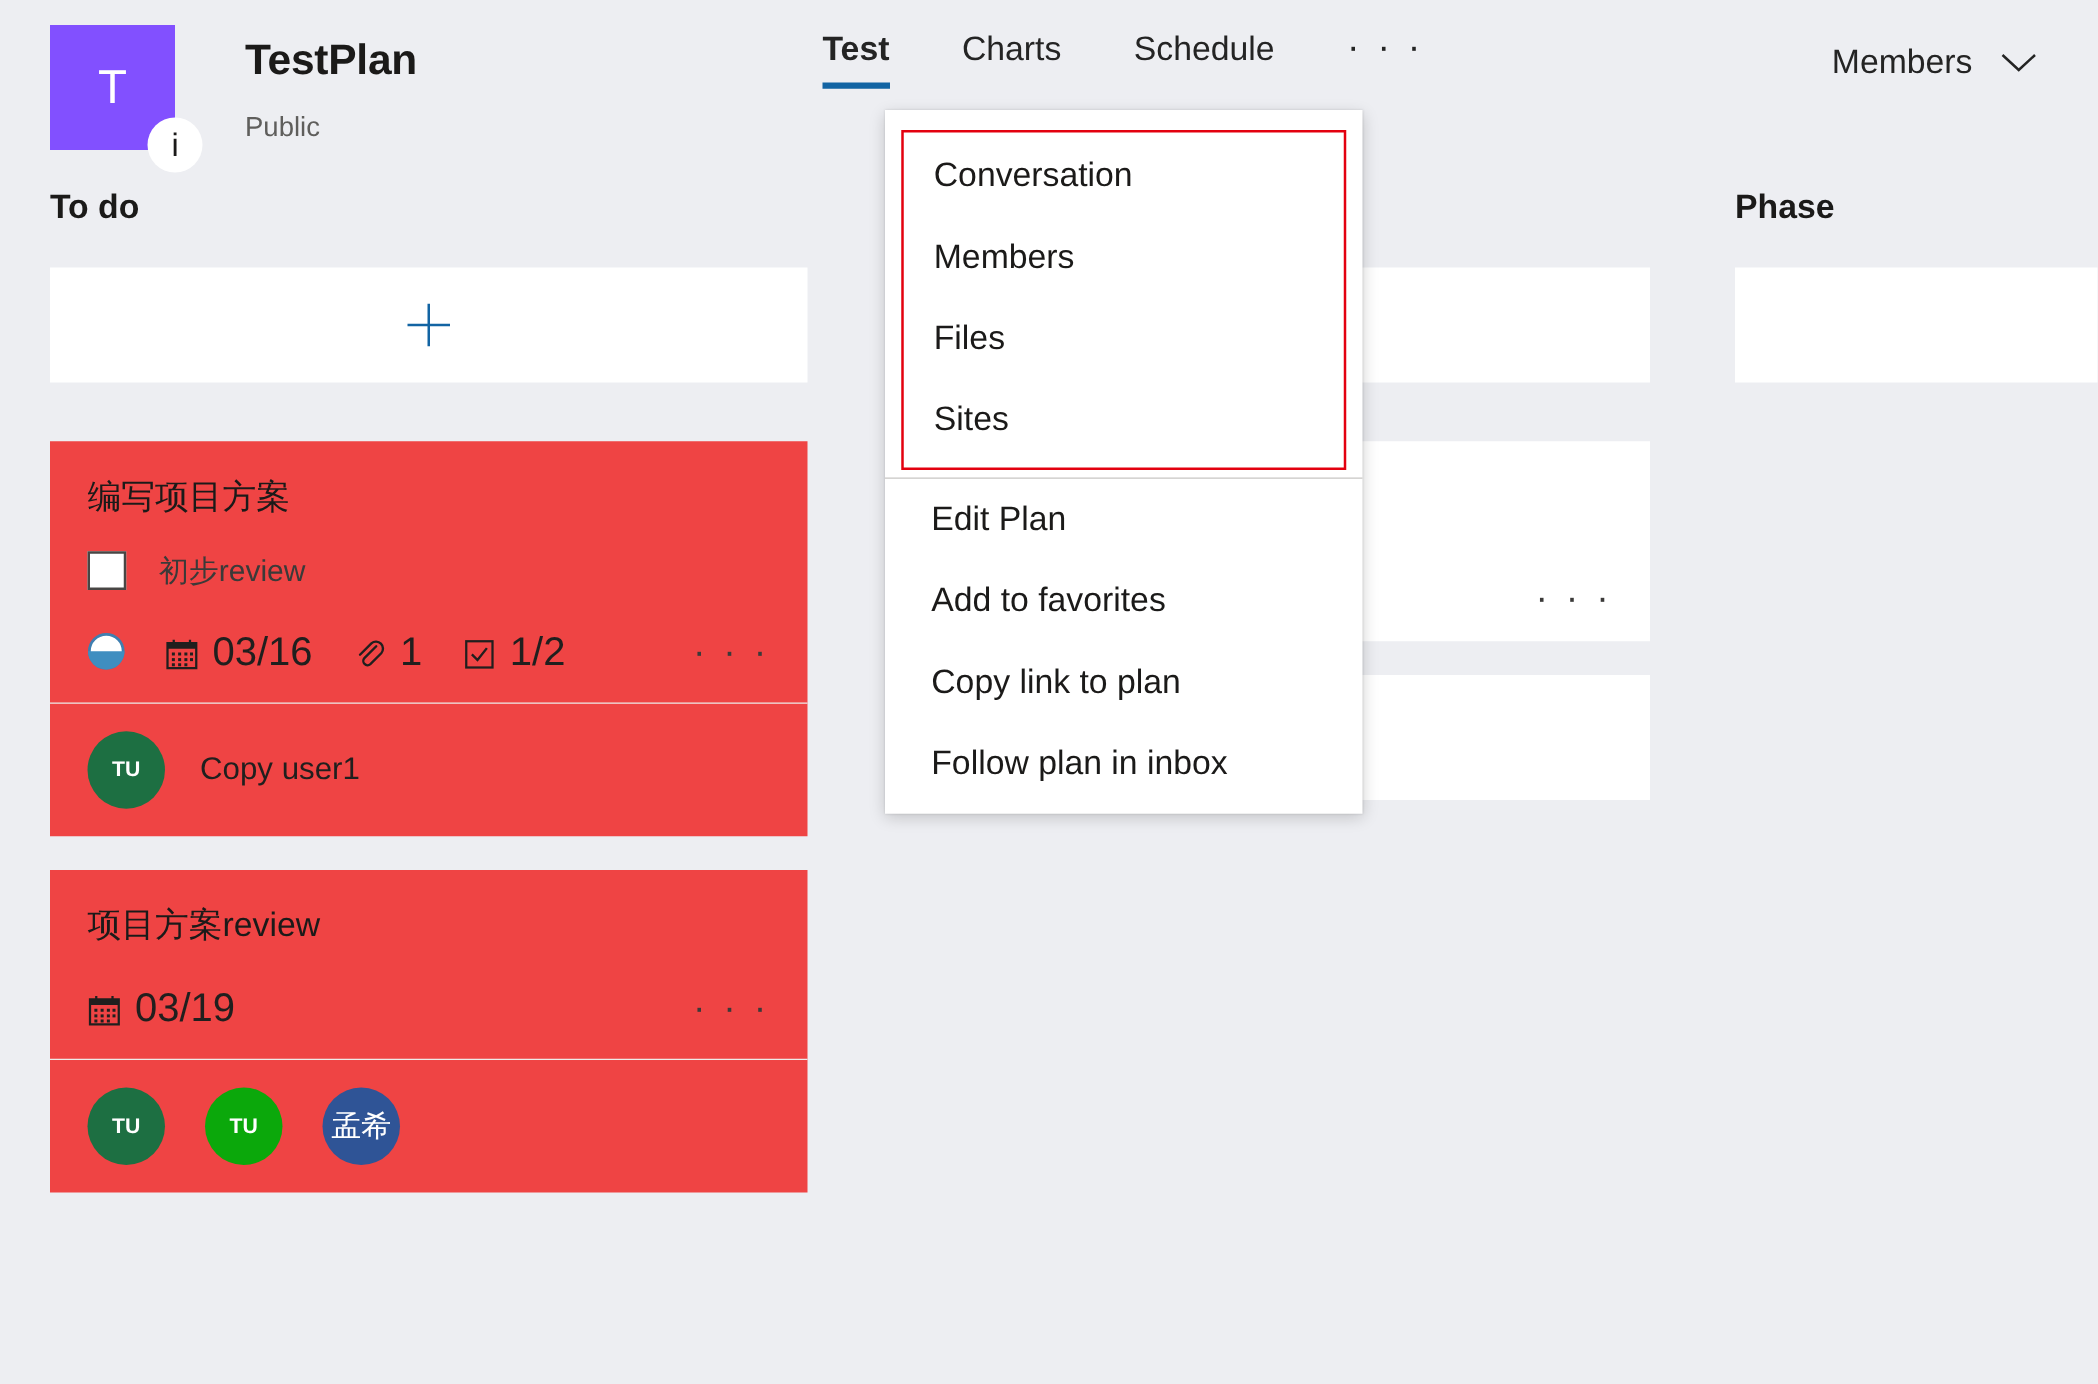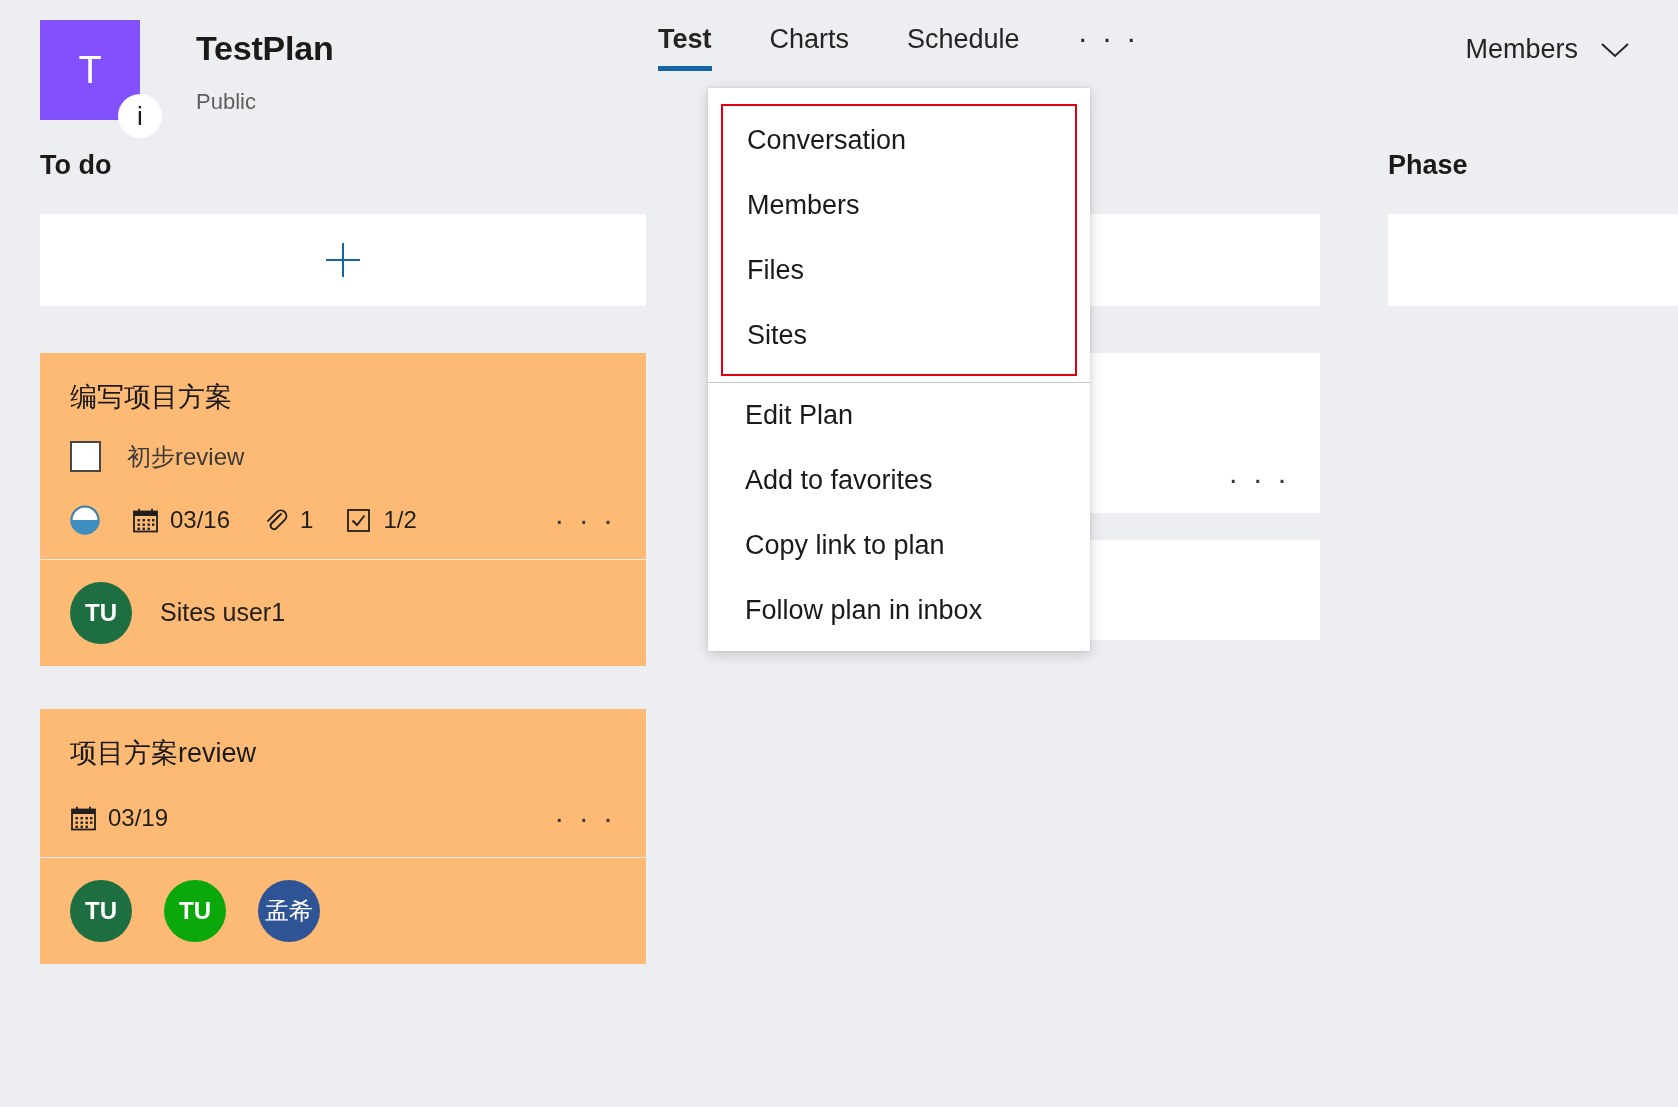--- a/index.html
+++ b/index.html
@@ -210,22 +210,22 @@
     transform: translateX(-50%);
   }
   .plus-icon::after {
     top: 50%; left: 0;
     height: 2px; width: 34px;
     transform: translateY(-50%);
   }
 
   .task-card {
     width: 606px;
-    background: #fdba74;
-    margin-bottom: 43px;
+    background: #ef4444;
+    margin-bottom: 27px;
   }
 
   .card-body {
     padding: 28px 30px 22px 30px;
   }
 
   .card-title {
     font-size: 27px;
     font-weight: 400;
     color: #1b1a19;
@@ -261,23 +261,23 @@
   }
 
   .progress-icon {
     width: 30px;
     height: 30px;
     flex: 0 0 auto;
   }
 
   .meta-group {
     display: flex;
-    align-items: flex-end;
+    align-items: center;
     margin-left: 32px;
-    font-size: 24px;
+    font-size: 32px;
     color: #201f1e;
   }
 
   .meta-group .meta-text {
     margin-left: 11px;
   }
 
   .calendar-icon, .clip-icon, .check-icon {
     width: 27px;
     height: 27px;
@@ -303,21 +303,21 @@
   }
 
   .avatar {
     width: 62px;
     height: 62px;
     border-radius: 50%;
     display: flex;
     align-items: center;
     justify-content: center;
     color: #ffffff;
-    font-size: 24px;
+    font-size: 17px;
     font-weight: 600;
     flex: 0 0 auto;
   }
 
   .avatar.cjk { font-size: 24px; font-weight: 400; }
 
   .assignee-name {
     margin-left: 28px;
     font-size: 25px;
     color: #201f1e;
@@ -491,21 +491,21 @@
             </span>
 
             <span class="card-ellipsis">· · ·</span>
           </div>
         </div>
 
         <div class="card-footer">
           <span class="avatar" style="background:#1d6f42;">
             <span>TU</span>
           </span>
-          <span class="assignee-name">Sites user1</span>
+          <span class="assignee-name">Copy user1</span>
         </div>
       </div>
 
       <div class="task-card">
         <div class="card-body">
           <div class="card-title">项目方案review</div>
 
           <div class="card-meta">
             <span class="meta-group" style="margin-left:0;">
               <span class="calendar-icon">

